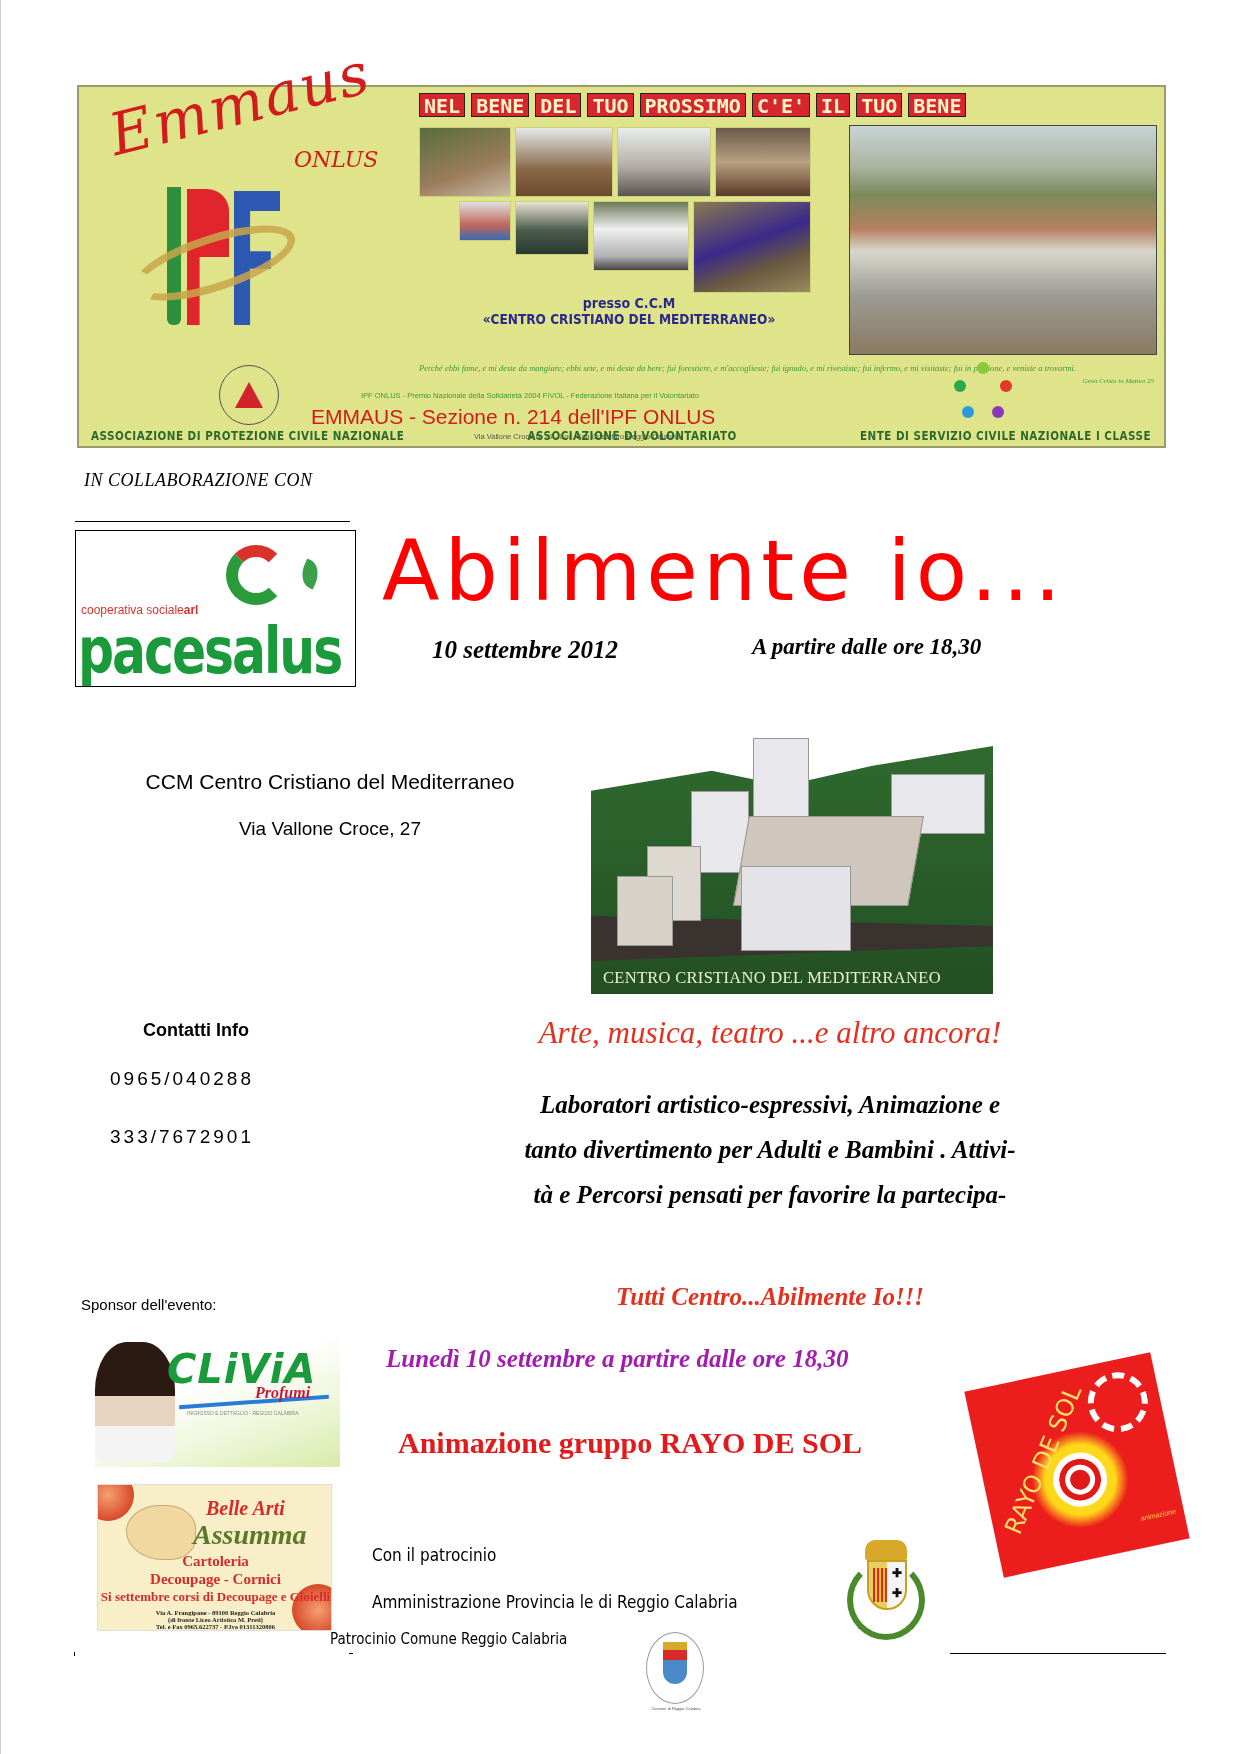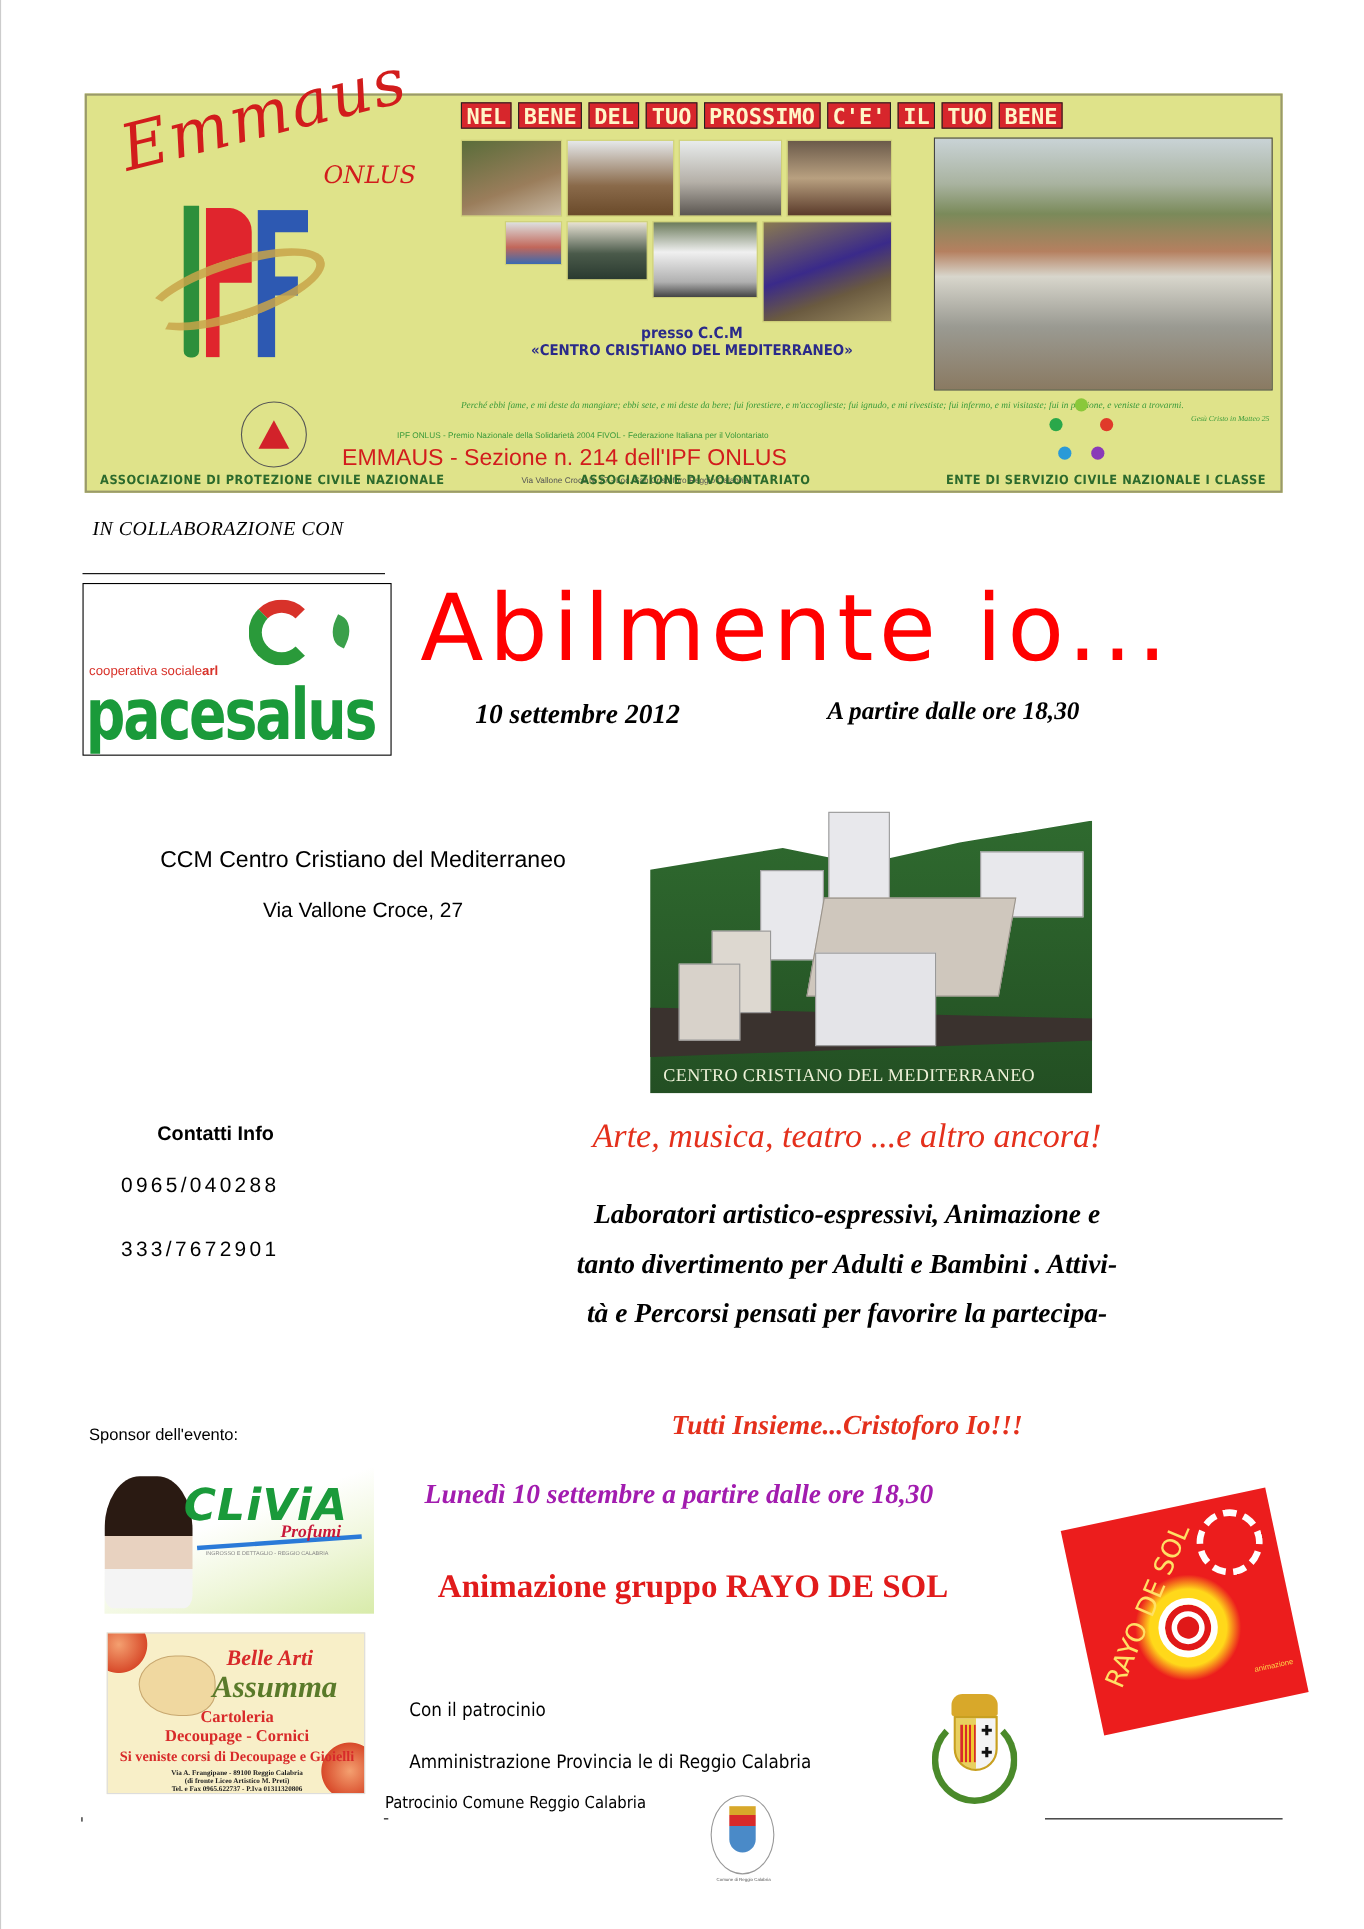--- a/index.html
+++ b/index.html
@@ -107,21 +107,21 @@
   .belle .flower { position: absolute; width: 60px; height: 60px; border-radius: 50%; background: radial-gradient(circle, #f4a070, #d84a2a 60%, transparent 62%); }
   .belle .palette { position: absolute; left: 28px; top: 20px; width: 70px; height: 55px; background: #f0d8a0; border-radius: 50% 45% 40% 55%; border: 1px solid #c8a870; }
   .belle .t1 { position: absolute; left: 108px; top: 12px; color: #d82a2a; font-family: "Liberation Serif", serif; font-style: italic; font-weight: bold; font-size: 20px; }
   .belle .t2 { position: absolute; left: 95px; top: 34px; color: #5a7a2a; font-family: "Liberation Serif", serif; font-style: italic; font-weight: bold; font-size: 28px; }
   .belle .t3 { position: absolute; left: 0; width: 235px; text-align: center; color: #d82a2a; font-family: "Liberation Serif", serif; font-weight: bold; font-size: 15px; }
   .belle .t4 { position: absolute; left: 0; width: 235px; text-align: center; color: #d82a2a; font-family: "Liberation Serif", serif; font-weight: bold; font-size: 13px; top: 104px; }
   .belle .addr { position: absolute; left: 0; width: 235px; text-align: center; font-family: "Liberation Serif", serif; font-weight: bold; font-size: 6.5px; color: #222; }
 
   .patr1 { position: absolute; left: 372px; top: 1545px; font-family: "DejaVu Sans Condensed", "DejaVu Sans", sans-serif; font-size: 17px; }
   .patr2 { position: absolute; left: 372px; top: 1592px; font-family: "DejaVu Sans Condensed", "DejaVu Sans", sans-serif; font-size: 17px; }
-  .patr3 { position: absolute; left: 350px; top: 1630px; font-family: "DejaVu Sans Condensed", "DejaVu Sans", sans-serif; font-size: 15px; }
+  .patr3 { position: absolute; left: 330px; top: 1630px; font-family: "DejaVu Sans Condensed", "DejaVu Sans", sans-serif; font-size: 15px; }
   .prov-crest { position: absolute; left: 845px; top: 1540px; width: 82px; height: 102px; }
   .prov-crest .crown { position: absolute; left: 20px; top: 0; width: 42px; height: 20px; background: #d8a82a; border-radius: 10px 10px 2px 2px; }
   .prov-crest .shield { position: absolute; left: 22px; top: 20px; width: 40px; height: 50px; border: 2px solid #c8a020; border-radius: 0 0 20px 20px; background: linear-gradient(90deg, #e8d060 0 50%, #f4f4f4 50%); }
   .prov-crest .stripes { position: absolute; left: 28px; top: 28px; width: 14px; height: 34px; background: repeating-linear-gradient(90deg, #d82a2a 0 2px, #f0c830 2px 4px); }
   .prov-crest .cross { position: absolute; left: 47px; color: #111; font-size: 12px; font-weight: bold; }
   .prov-crest .wreath { position: absolute; left: 2px; top: 20px; width: 78px; height: 80px; border: 6px solid #4a8a2a; border-top-color: transparent; border-radius: 50%; }
   .com-crest { position: absolute; left: 646px; top: 1632px; width: 58px; height: 80px; }
   .com-crest .ring { position: absolute; left: 0; top: 0; width: 58px; height: 72px; border-radius: 50%; border: 1px solid #999; }
   .com-crest .shield { position: absolute; left: 17px; top: 18px; width: 24px; height: 34px; background: linear-gradient(180deg, #d82a2a 0 30%, #4a8ac8 30%); border-radius: 0 0 12px 12px; }
   .com-crest .crown { position: absolute; left: 17px; top: 10px; width: 24px; height: 8px; background: #d8a82a; }
@@ -227,21 +227,21 @@
   <div class="ph">0965/040288</div>
   <div class="ph">333/7672901</div>
 </div>
 
 <div class="arte">Arte, musica, teatro ...e altro ancora!</div>
 <div class="desc">
   <div>Laboratori artistico-espressivi, Animazione e</div>
   <div>tanto divertimento per Adulti e Bambini . Attivi-</div>
   <div>tà e Percorsi  pensati per favorire la partecipa-</div>
 </div>
-<div class="tutti">Tutti Insieme...Cristoforo Io!!!</div>
+<div class="tutti">Tutti Centro...Abilmente Io!!!</div>
 <div class="lunedi">Lunedì 10 settembre a partire dalle ore 18,30</div>
 <div class="anim">Animazione gruppo RAYO DE SOL</div>
 
 <div class="rayo">
   <div class="sun"></div>
   <div class="spiral"></div>
   <div class="moon"></div>
   <div class="label">RAYO DE SOL</div>
   <div class="small">animazione</div>
 </div>
@@ -256,21 +256,21 @@
 </div>
 
 <div class="belle">
   <div class="flower" style="left:-20px;top:-20px;"></div>
   <div class="flower" style="left:190px;top:95px;"></div>
   <div class="palette"></div>
   <div class="t1">Belle Arti</div>
   <div class="t2">Assumma</div>
   <div class="t3" style="top:68px;">Cartoleria</div>
   <div class="t3" style="top:86px;">Decoupage - Cornici</div>
-  <div class="t4">Si veniste corsi di Decoupage e Gioielli</div>
+  <div class="t4">Si settembre corsi di Decoupage e Gioielli</div>
   <div class="addr" style="top:124px;">Via A. Frangipane - 89100 Reggio Calabria</div>
   <div class="addr" style="top:131px;">(di fronte Liceo Artistico M. Preti)</div>
   <div class="addr" style="top:138px;">Tel. e Fax 0965.622737 - P.Iva 01311320806</div>
 </div>
 
 <div class="patr1">Con il patrocinio</div>
 <div class="patr2">Amministrazione Provincia le di Reggio Calabria</div>
 <div class="patr3">Patrocinio Comune Reggio Calabria</div>
 <div class="rule" style="left:349px;top:1653px;width:4px;"></div>
 <div class="rule" style="left:950px;top:1653px;width:216px;"></div>

